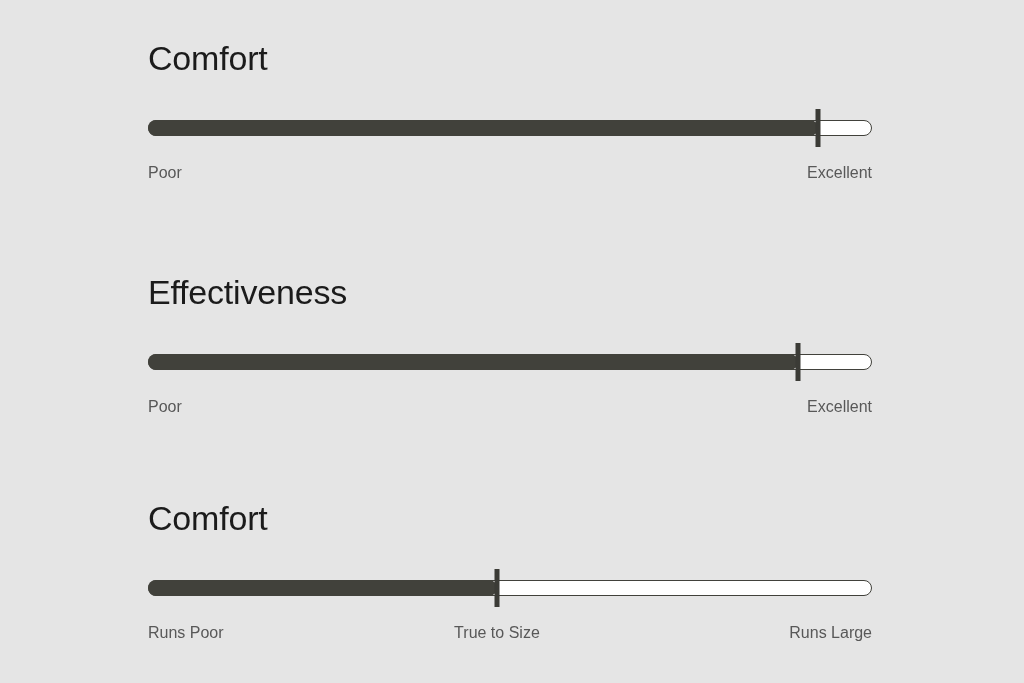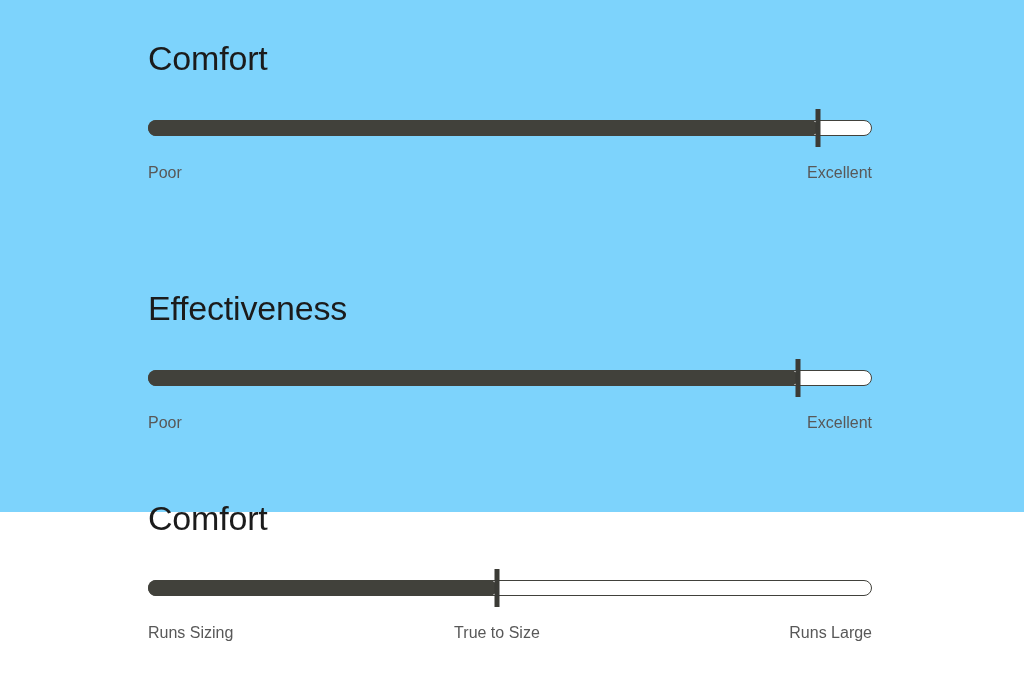--- a/index.html
+++ b/index.html
@@ -14,32 +14,32 @@
     font-family: "Liberation Sans", sans-serif;
     overflow: hidden;
     position: relative;
   }
 
   .sheet {
     position: absolute;
     left: 0;
     top: 0;
     width: 1024px;
-    height: 512px;
-    background: #7dd3fc;
+    height: 683px;
+    background: #e5e5e5;
   }
 
   
   .rating-group {
     position: absolute;
     left: 148px;
     width: 724px;
   }
   #group-0 { top: 38px; }
-  #group-1 { top: 272px; margin-top: 16px; }
+  #group-1 { top: 272px; }
   #group-2 { top: 498px; }
 
   .group-title {
     font-size: 34px;
     line-height: 40px;
     font-weight: 400;
     color: #1b1b1b;
     letter-spacing: -0.2px;
     margin: 0;
     white-space: nowrap;
@@ -141,19 +141,19 @@
   <section class="rating-group" id="group-2">
     <h2 class="group-title">Comfort</h2>
 
     <div class="slider">
       <div class="slider-track"></div>
       <div class="slider-fill" id="fill-2" style="width: 48.2%;"></div>
       <div class="slider-marker" id="marker-2" style="left: 48.2%;"></div>
     </div>
 
     <div class="scale-labels">
-      <span class="scale-label align-start">Runs Sizing</span>
+      <span class="scale-label align-start">Runs Poor</span>
       <span class="scale-label align-mid" id="scale-mid-2" style="left: 48.2%;">True to Size</span>
       <span class="scale-label align-end">Runs Large</span>
     </div>
   </section>
 
 </div>
 
 </body></html>

